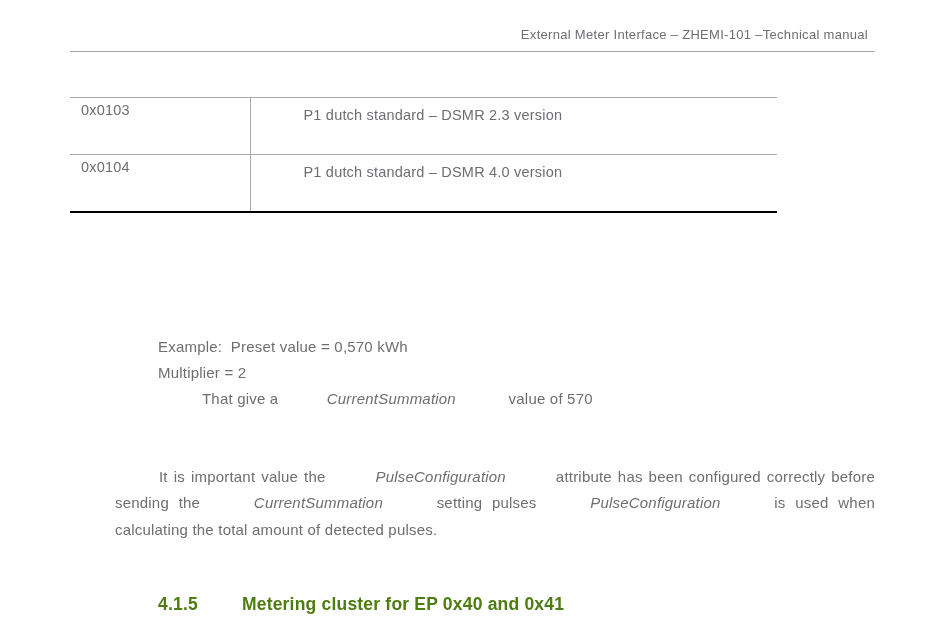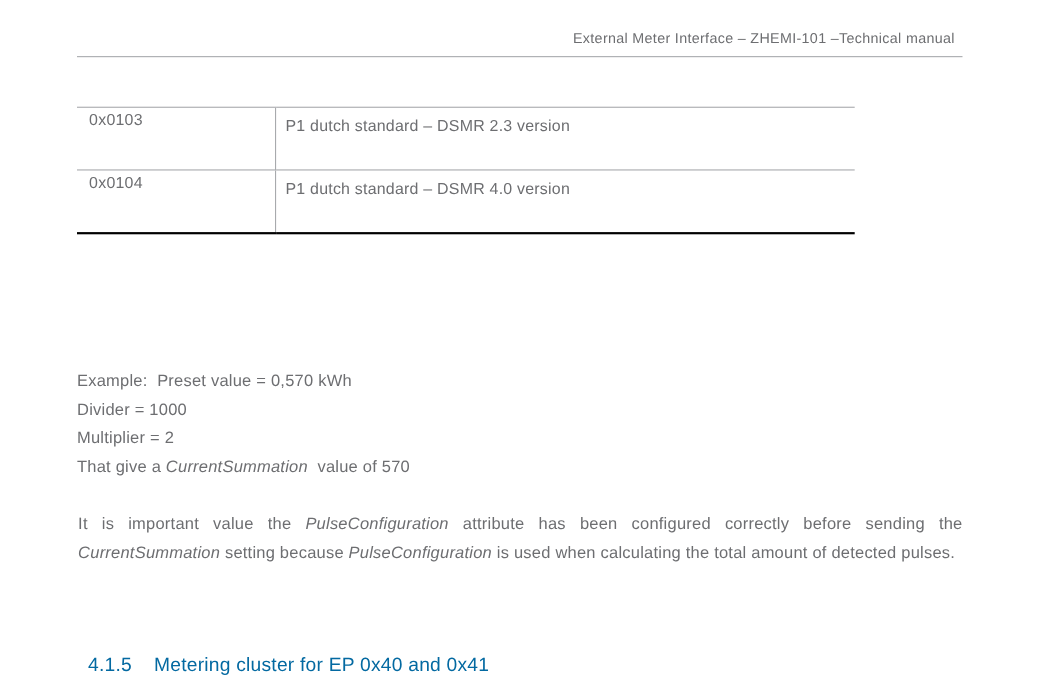--- a/index.html
+++ b/index.html
@@ -1,15 +1,15 @@
 <!DOCTYPE html>
 <html><head>
 <meta charset="utf-8">
 <style>
-  * { box-sizing: border-box; }
+  * { box-sizing: border-box; padding-left: 44px; }
   html, body { margin: 0; padding: 0; background: #ffffff; }
   .page {
     position: relative;
     width: 948px;
     height: 624px;
     background: #ffffff;
     font-family: "Liberation Sans", sans-serif;
     color: #6d6e71;
     overflow: hidden;
   }
@@ -84,25 +84,25 @@
     line-height: 26.3px;
     letter-spacing: 0.2px;
     text-align: justify;
   }
 
   em { font-style: italic; margin-top: 15px; }
 
   
   .section-heading {
     position: absolute;
-    left: 80px;
+    left: 70px;
     top: 594px;
     font-size: 17.5px;
-    font-weight: normal;
-    color: #0369a1;
+    font-weight: bold;
+    color: #4d7c0f;
     letter-spacing: 0.2px;
     white-space: nowrap;
   }
   .section-number {
     display: inline-block;
     min-width: 60px;
   }
 </style>
 </head>
 <body>
@@ -128,24 +128,23 @@
         <td class="code">0x0104</td>
         <td class="desc">
           <p>P1 dutch standard – DSMR 4.0 version</p>
         </td>
       </tr>
     </tbody>
   </table>
 
   <div class="example-block">
     <div>Example:&nbsp; Preset value = 0,570 kWh</div>
-    <div>Divider = 1000</div>
     <div>Multiplier = 2</div>
     <div><span>That give a </span><em>CurrentSummation</em><span>&nbsp; value of 570</span></div>
   </div>
 
-  <div class="note-paragraph"><span>It is important value the </span><em>PulseConfiguration</em><span> attribute has been configured correctly before sending the </span><em>CurrentSummation</em><span> setting because </span><em>PulseConfiguration</em><span> is used when calculating the total amount of detected pulses.</span></div>
+  <div class="note-paragraph"><span>It is important value the </span><em>PulseConfiguration</em><span> attribute has been configured correctly before sending the </span><em>CurrentSummation</em><span> setting pulses </span><em>PulseConfiguration</em><span> is used when calculating the total amount of detected pulses.</span></div>
 
   <div class="section-heading">
     <span class="section-number">4.1.5</span><span>Metering cluster for EP 0x40 and 0x41</span>
   </div>
 
 </div>
 
 </body></html>

